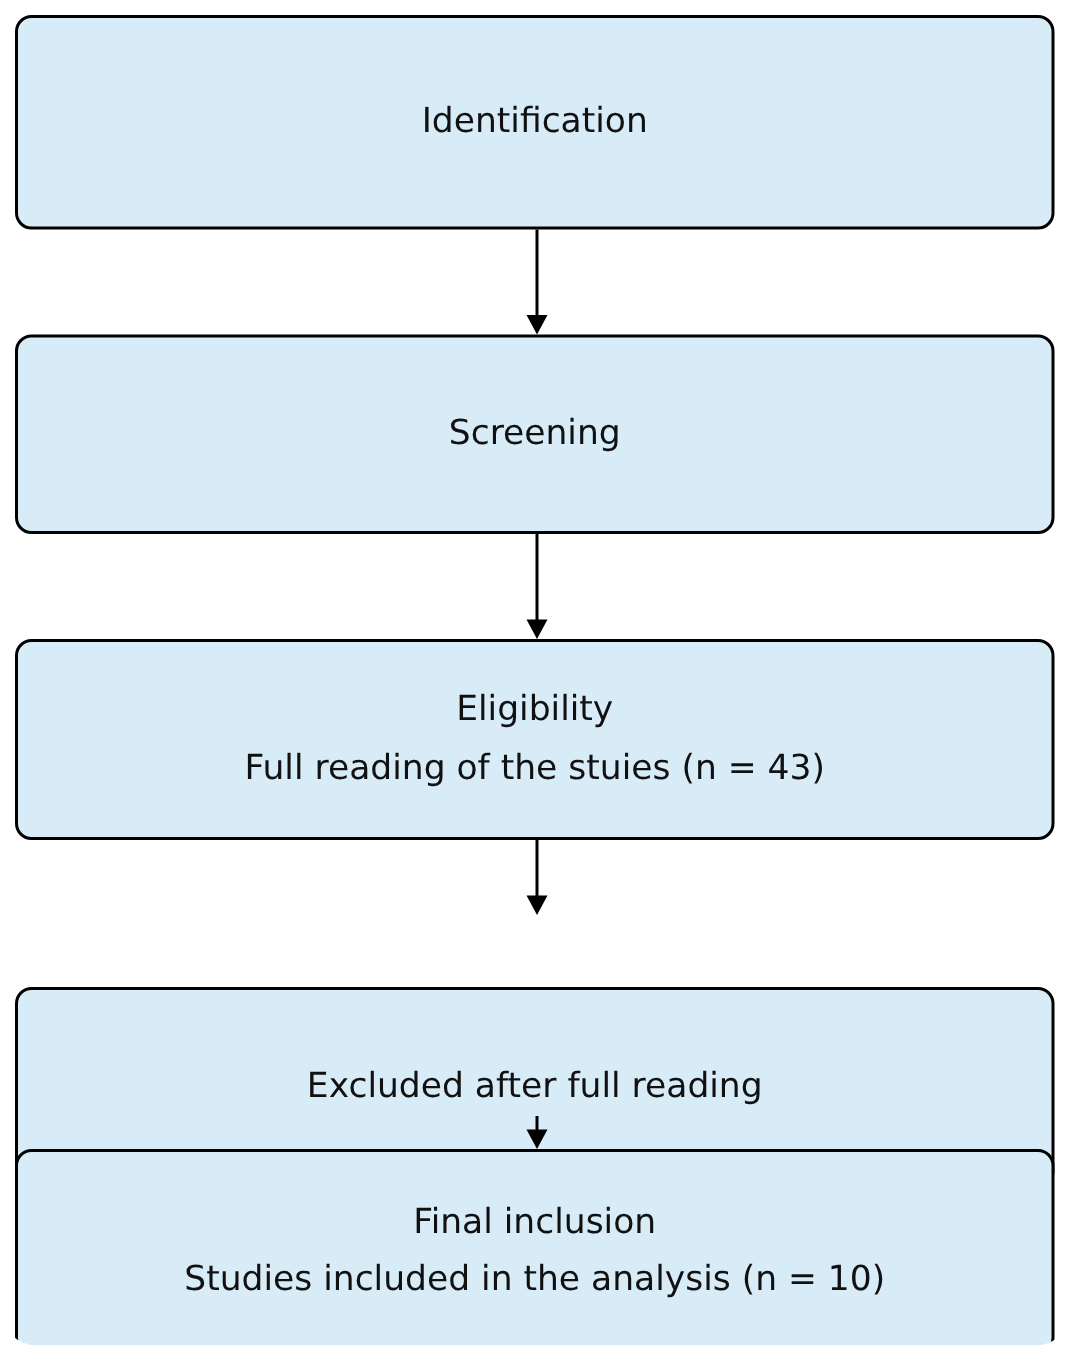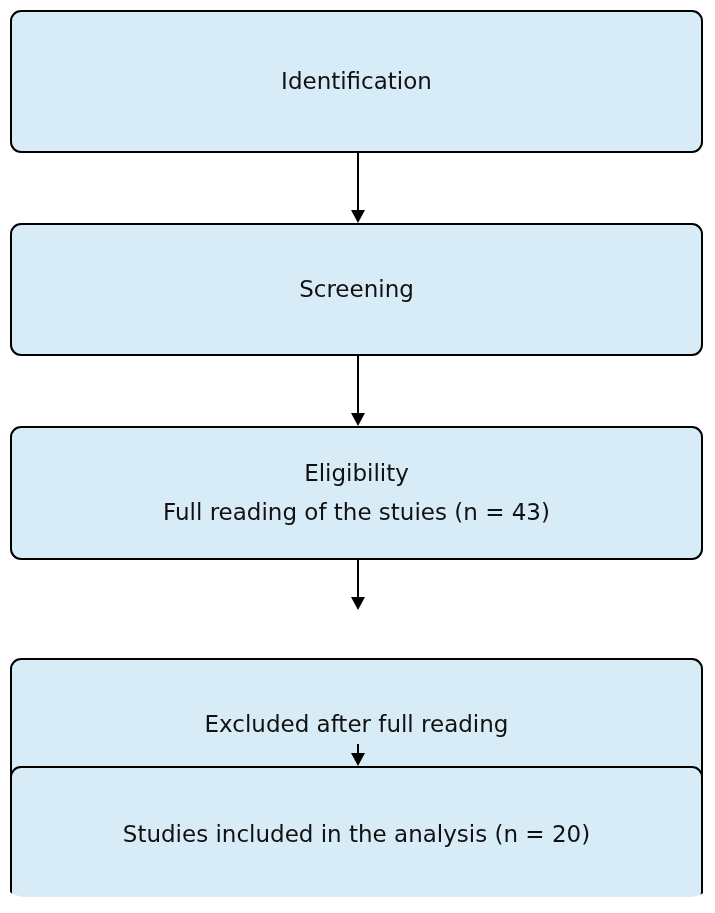--- a/index.html
+++ b/index.html
@@ -108,16 +108,17 @@
   <div class="box box4">
     <div>Excluded after full reading</div>
   </div>
 
   <div class="arrow arrow4">
     <span class="shaft"></span>
     <span class="head"></span>
   </div>
 
   <div class="box box5">
-    <div>Studies included in the analysis (n = 20)</div>
+    <div>Final inclusion</div>
+    <div>Studies included in the analysis (n = 10)</div>
   </div>
 
 </div>
 
 </body></html>

